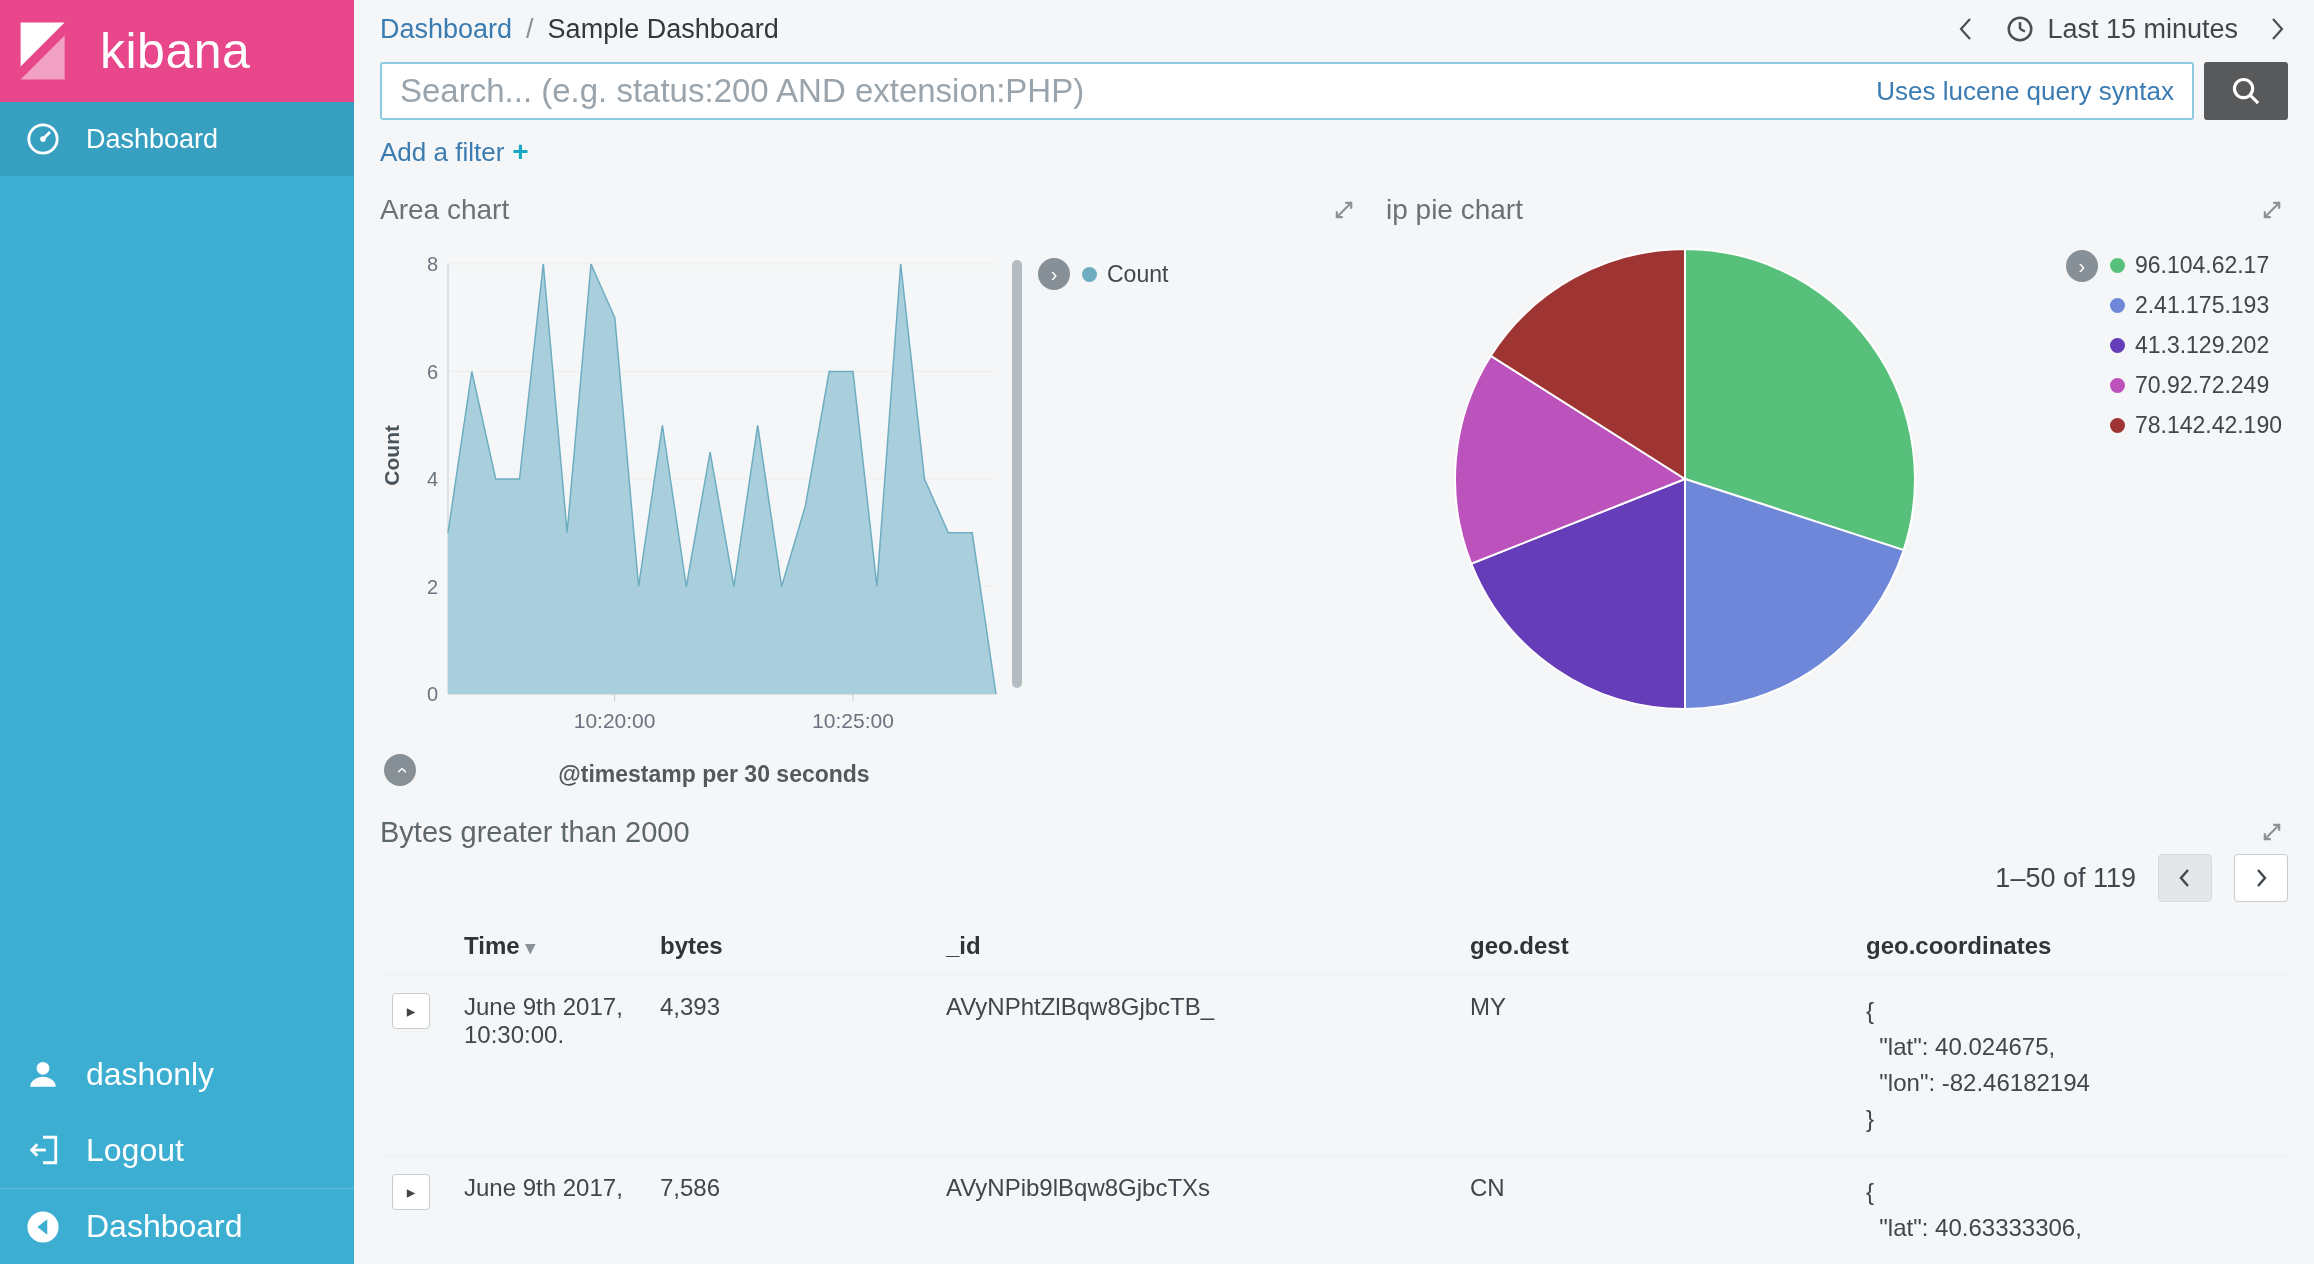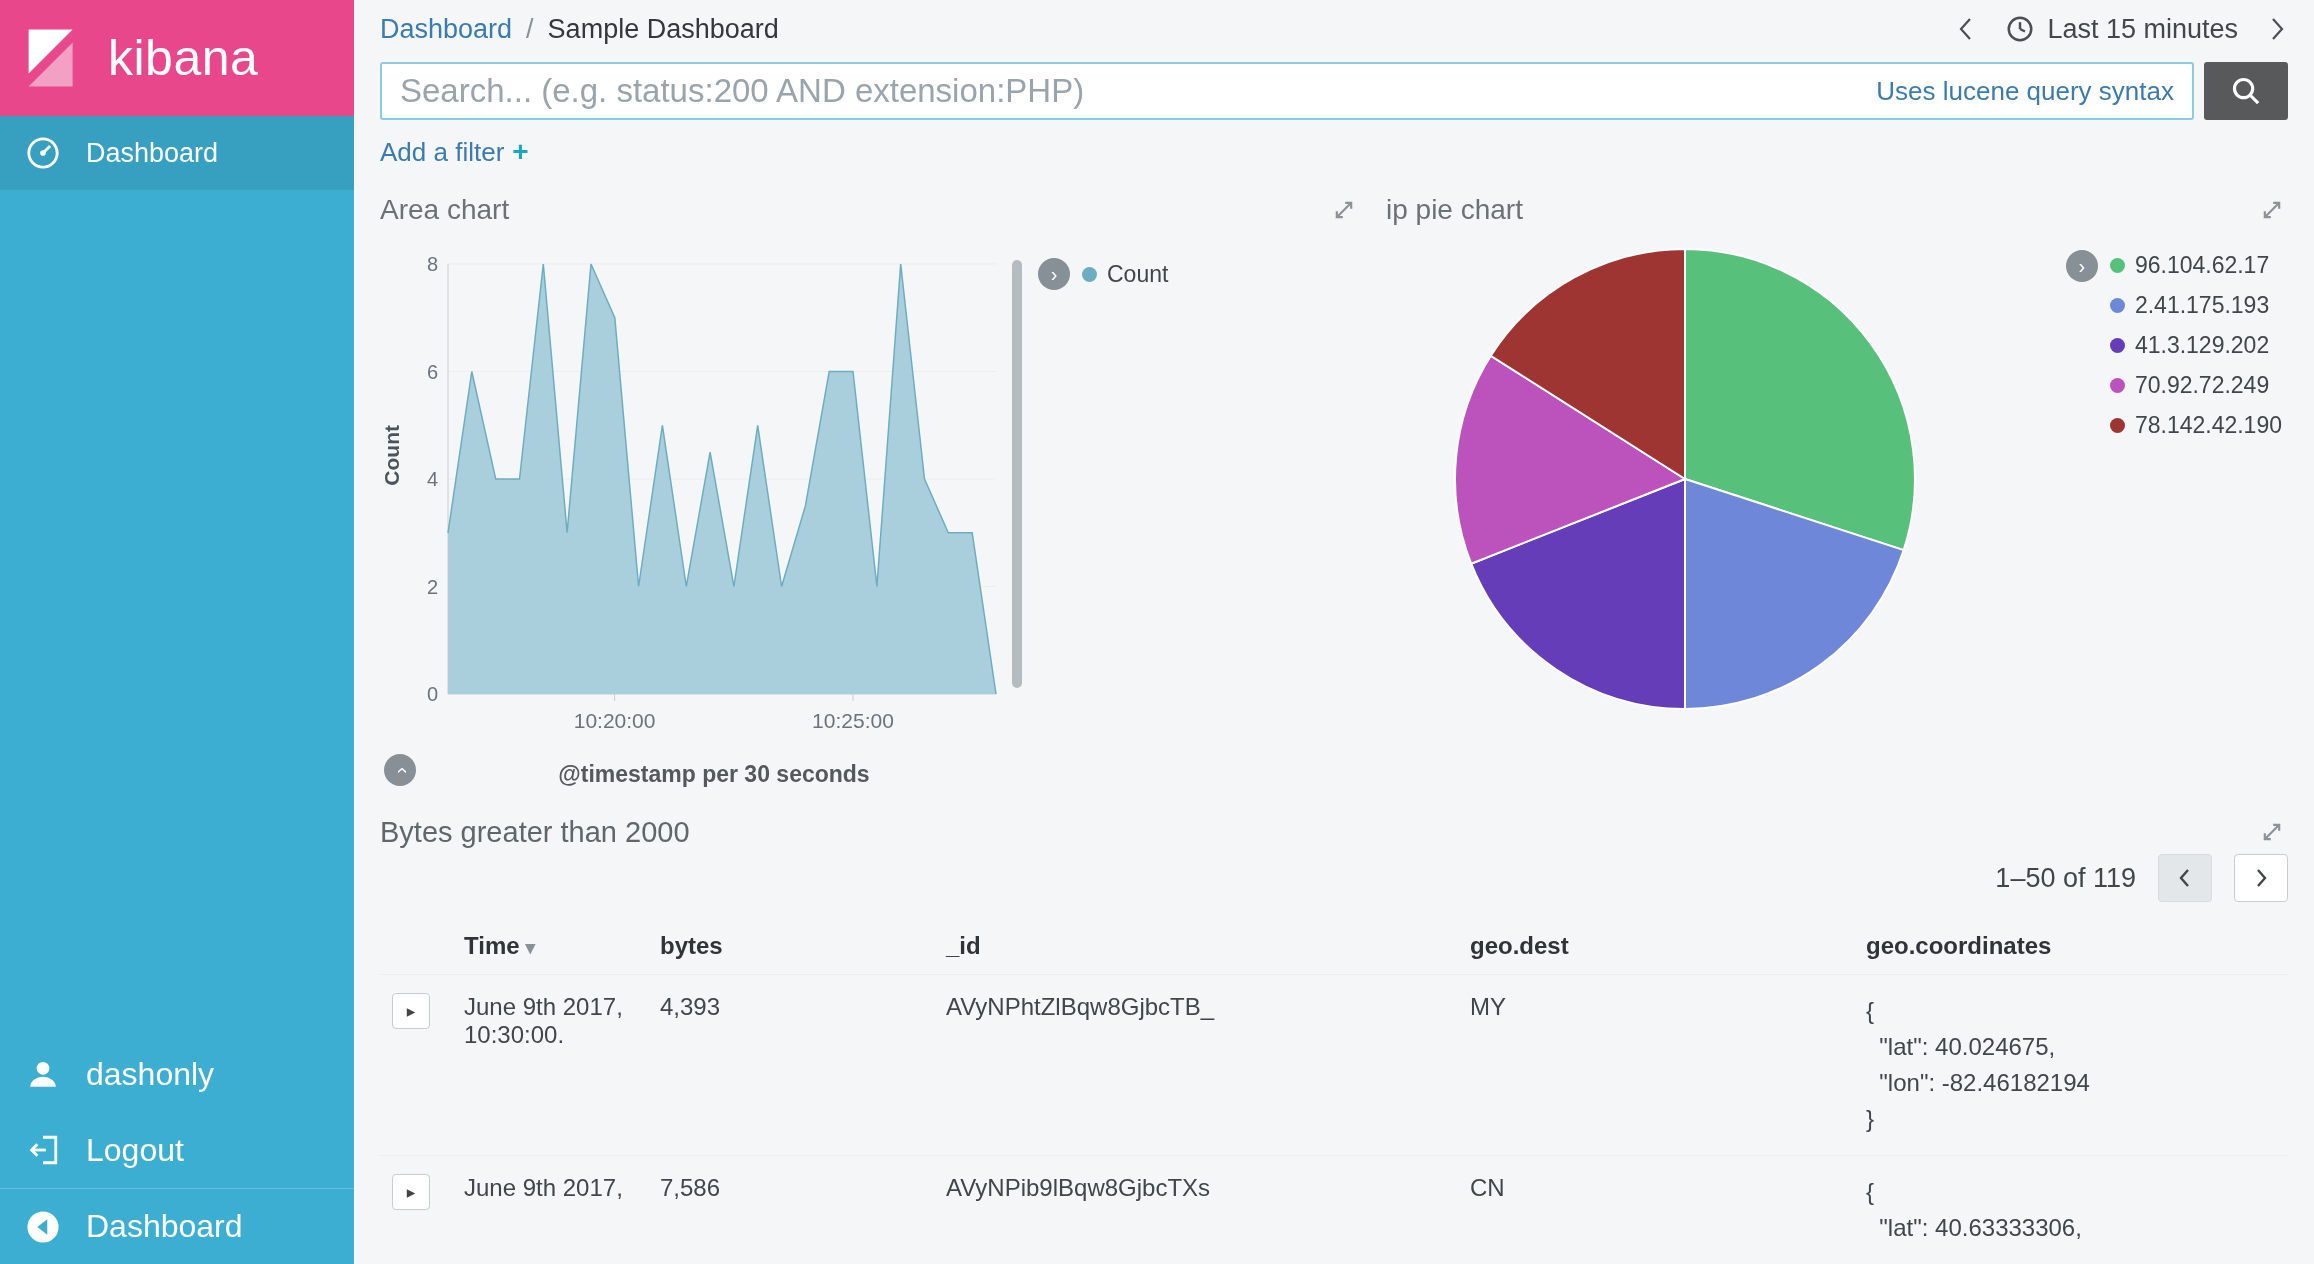--- a/index.html
+++ b/index.html
@@ -1,21 +1,21 @@
 <!DOCTYPE html>
 <html><head>
 <meta charset="utf-8">
 <style>
   *{box-sizing:border-box;margin:0;padding:0}
   html,body{width:2314px;height:1264px;overflow:hidden;font-family:"Liberation Sans",sans-serif;background:#f5f6f7;color:#3f464c}
   .app{display:flex;width:100%;height:100%}
 
   
   .sidebar{flex:0 0 354px;width:354px;background:#3caed2;display:flex;flex-direction:column}
-  .logo-area{height:116px;background:#e8478b;display:flex;align-items:center;padding:0 22px;gap:20px;cursor:pointer}
+  .logo-area{height:102px;background:#e8478b;display:flex;align-items:center;padding:0 14px;gap:20px;cursor:pointer}
   .brand{color:#fff;font-size:50px;font-weight:400;letter-spacing:.5px}
   .nav-item{height:74px;display:flex;align-items:center;gap:26px;padding:0 26px;color:#fff;font-size:27px;background:rgba(0,0,0,.08);cursor:pointer}
   .sidebar-spacer{flex:1}
   .side-bottom-item{height:76px;display:flex;align-items:center;gap:26px;padding:0 26px;color:#fff;font-size:32px;cursor:pointer}
   .collapse-item{border-top:1px solid rgba(255,255,255,.22)}
 
   
   .main{flex:1;display:flex;flex-direction:column;overflow:hidden}
   .topbar{height:64px;display:flex;align-items:center;padding:0 26px}
   .breadcrumb{font-size:27px;display:flex;gap:14px;align-items:center}

